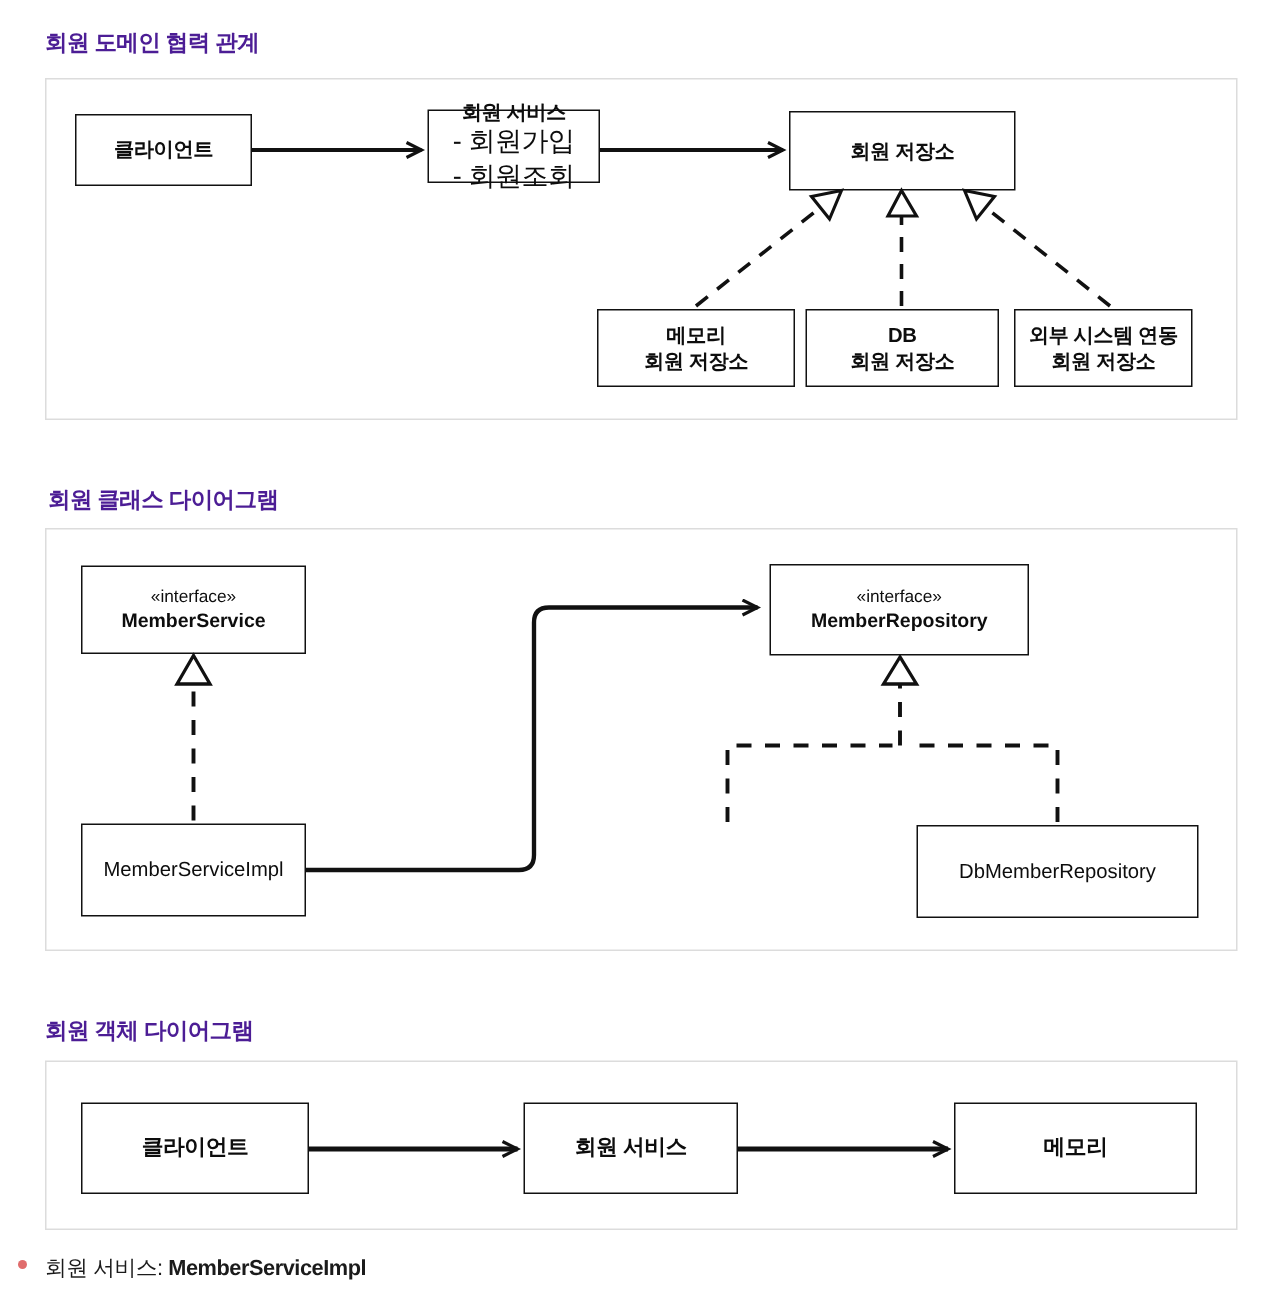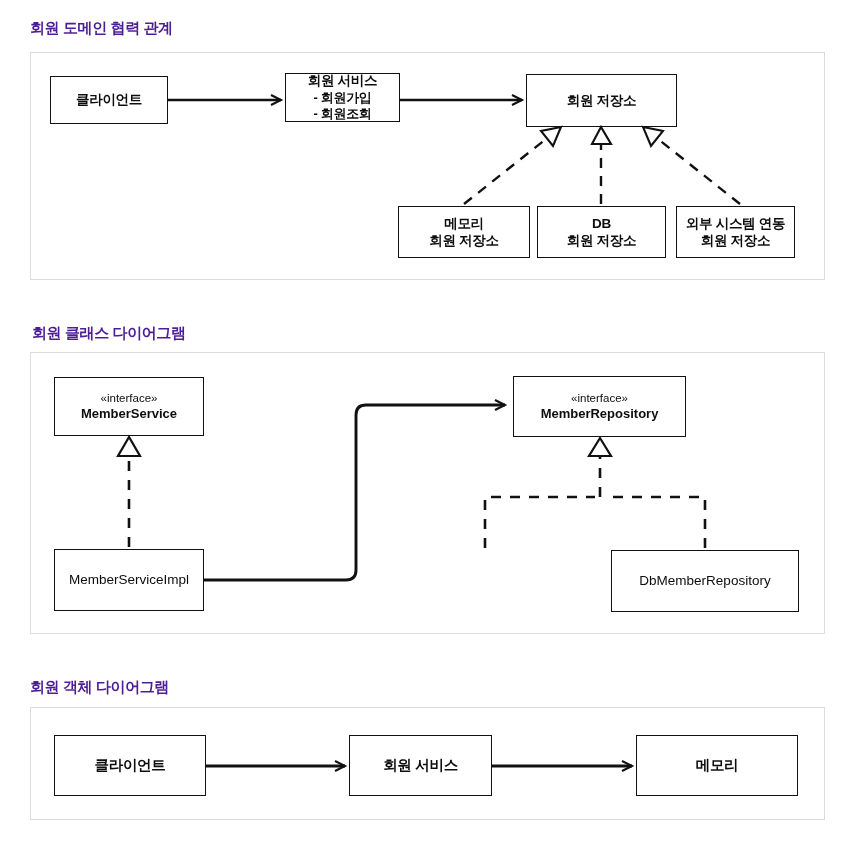--- a/index.html
+++ b/index.html
@@ -40,21 +40,21 @@
     display: flex;
     flex-direction: column;
     align-items: center;
     justify-content: center;
     text-align: center;
     color: #0d0d0d;
   }
   .ubox .ln { display: block; line-height: 1.28; white-space: nowrap; }
 
   .kr-bold { font-weight: bold; font-size: 13.5px; letter-spacing: -0.3px; }
-  .kr-sub  { font-weight: bold; font-size: 13px; letter-spacing: -0.3px; }
+  .kr-sub  { font-weight: normal; font-size: 18px; letter-spacing: -0.3px; }
   .iface   { font-weight: normal; font-size: 11.5px; }
   .iname   { font-weight: bold; font-size: 13px; }
   .cname   { font-weight: normal; font-size: 13.5px; }
   .kr-big  { font-weight: bold; font-size: 14.5px; letter-spacing: -0.3px; }
 
   svg.overlay {
     position: absolute;
     left: 0; top: 0;
     width: 844px; height: 866px;
     pointer-events: none;
@@ -220,14 +220,21 @@
 
     
     <g>
       <line x1="206" y1="766" x2="345" y2="766" stroke="#111" stroke-width="3.2" marker-end="url(#openArrow)"></line>
     </g>
     <g>
       <line x1="492" y1="766" x2="632" y2="766" stroke="#111" stroke-width="3.2" marker-end="url(#openArrow)"></line>
     </g>
   </svg>
 
+  <div class="bullet-row">
+    <span class="bullet-dot"></span>
+    <span class="bullet-text">
+      <span>회원 서비스:</span>
+      <b>MemberServiceImpl</b>
+    </span>
+  </div>
 
 </div>
 
 </body></html>

